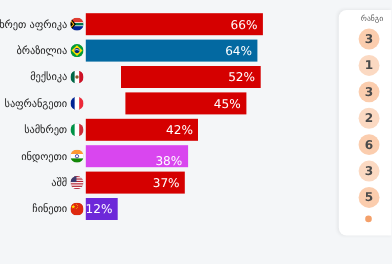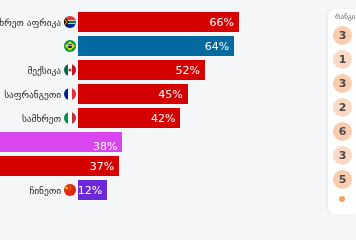--- a/index.html
+++ b/index.html
@@ -88,29 +88,29 @@
     font-weight: normal;
     line-height: 1;
     white-space: nowrap;
   }
 
   
   #rank-panel {
     position: absolute;
     right: 0;
     top: 9px;
-    width: 28px;
+    width: 48px;
     bottom: 6px;
     background: #ffffff;
     border-top-left-radius: 7px;
     border-bottom-left-radius: 7px;
     box-shadow: -1px 0 3px rgba(0,0,0,0.06);
     overflow: hidden;
     box-sizing: border-box;
-    padding-left: 5px;
+    padding-left: 18px;
   }
   #rank-header {
     font-size: 7px;
     color: #5a5a5a;
     padding-top: 4px;
     padding-left: 2px;
     white-space: nowrap;
     overflow: hidden;
     height: 12px;
     box-sizing: border-box;
@@ -164,20 +164,21 @@
       </div>
       <div class="bar-track">
         <div class="bar" style="width: 66%; background: rgb(213, 0, 0);">
           <span class="bar-value">66%</span>
         </div>
       </div>
     </div>
 
     <div class="row">
       <div class="row-label-wrap">
+        <span class="row-label">ბრაზილია</span>
         <span class="flag">
           <svg viewBox="0 0 12 12">
               <rect width="12" height="12" fill="#009b3a"></rect>
               <path d="M6 1.2 L11 6 L6 10.8 L1 6 Z" fill="#fedf00"></path>
               <circle cx="6" cy="6" r="2.3" fill="#002776"></circle>
               <path d="M3.8 5.3 Q6 4.3 8.2 5.5 L8.2 6.1 Q6 4.9 3.8 5.9 Z" fill="#ffffff"></path>
             </svg>
         </span>
       </div>
       <div class="bar-track">
@@ -193,39 +194,39 @@
         <span class="flag">
           <svg viewBox="0 0 12 12">
               <rect width="4" height="12" fill="#006847"></rect>
               <rect x="4" width="4" height="12" fill="#ffffff"></rect>
               <rect x="8" width="4" height="12" fill="#ce1126"></rect>
               <circle cx="6" cy="6" r="1.6" fill="#8b5a2b"></circle>
             </svg>
         </span>
       </div>
       <div class="bar-track">
-        <div class="bar" style="width: 52%; background: rgb(213, 0, 0);">
+        <div class="bar" style="width: 52%; background: rgb(213, 0, 0); margin-left: 32px;">
           <span class="bar-value">52%</span>
         </div>
       </div>
     </div>
 
     <div class="row">
       <div class="row-label-wrap">
         <span class="row-label">საფრანგეთი</span>
         <span class="flag">
           <svg viewBox="0 0 12 12">
               <rect width="4" height="12" fill="#002395"></rect>
               <rect x="4" width="4" height="12" fill="#ffffff"></rect>
               <rect x="8" width="4" height="12" fill="#ed2939"></rect>
             </svg>
         </span>
       </div>
       <div class="bar-track">
-        <div class="bar" style="width: 45%; background: rgb(213, 0, 0);">
+        <div class="bar" style="width: 45%; background: rgb(213, 0, 0); margin-left: 36px;">
           <span class="bar-value">45%</span>
         </div>
       </div>
     </div>
 
     <div class="row">
       <div class="row-label-wrap">
         <span class="row-label">სამხრეთ</span>
         <span class="flag">
           <svg viewBox="0 0 12 12">
@@ -236,28 +237,54 @@
         </span>
       </div>
       <div class="bar-track">
         <div class="bar" style="width: 42%; background: rgb(213, 0, 0); padding-left: 20px;">
           <span class="bar-value">42%</span>
         </div>
       </div>
     </div>
 
     <div class="row">
+      <div class="row-label-wrap">
+        <span class="row-label">ინდოეთი</span>
+        <span class="flag">
+          <svg viewBox="0 0 12 12">
+              <rect width="12" height="4" fill="#ff9933"></rect>
+              <rect y="4" width="12" height="4" fill="#ffffff"></rect>
+              <rect y="8" width="12" height="4" fill="#138808"></rect>
+              <circle cx="6" cy="6" r="1.5" fill="none" stroke="#000080" stroke-width="0.6"></circle>
+            </svg>
+        </span>
+      </div>
       <div class="bar-track">
         <div class="bar" style="width: 38%; background: #d946ef; align-items: flex-end;">
           <span class="bar-value">38%</span>
         </div>
       </div>
     </div>
 
     <div class="row">
+      <div class="row-label-wrap">
+        <span class="row-label">აშშ</span>
+        <span class="flag">
+          <svg viewBox="0 0 12 12">
+              <rect width="12" height="12" fill="#ffffff"></rect>
+              <rect y="0" width="12" height="1.1" fill="#b22234"></rect>
+              <rect y="2.2" width="12" height="1.1" fill="#b22234"></rect>
+              <rect y="4.4" width="12" height="1.1" fill="#b22234"></rect>
+              <rect y="6.6" width="12" height="1.1" fill="#b22234"></rect>
+              <rect y="8.8" width="12" height="1.1" fill="#b22234"></rect>
+              <rect y="11" width="12" height="1" fill="#b22234"></rect>
+              <rect width="5.5" height="5.5" fill="#3c3b6e"></rect>
+            </svg>
+        </span>
+      </div>
       <div class="bar-track">
         <div class="bar" style="width: 37%; background: rgb(213, 0, 0); text-align: center;">
           <span class="bar-value">37%</span>
         </div>
       </div>
     </div>
 
     <div class="row">
       <div class="row-label-wrap">
         <span class="row-label">ჩინეთი</span>

